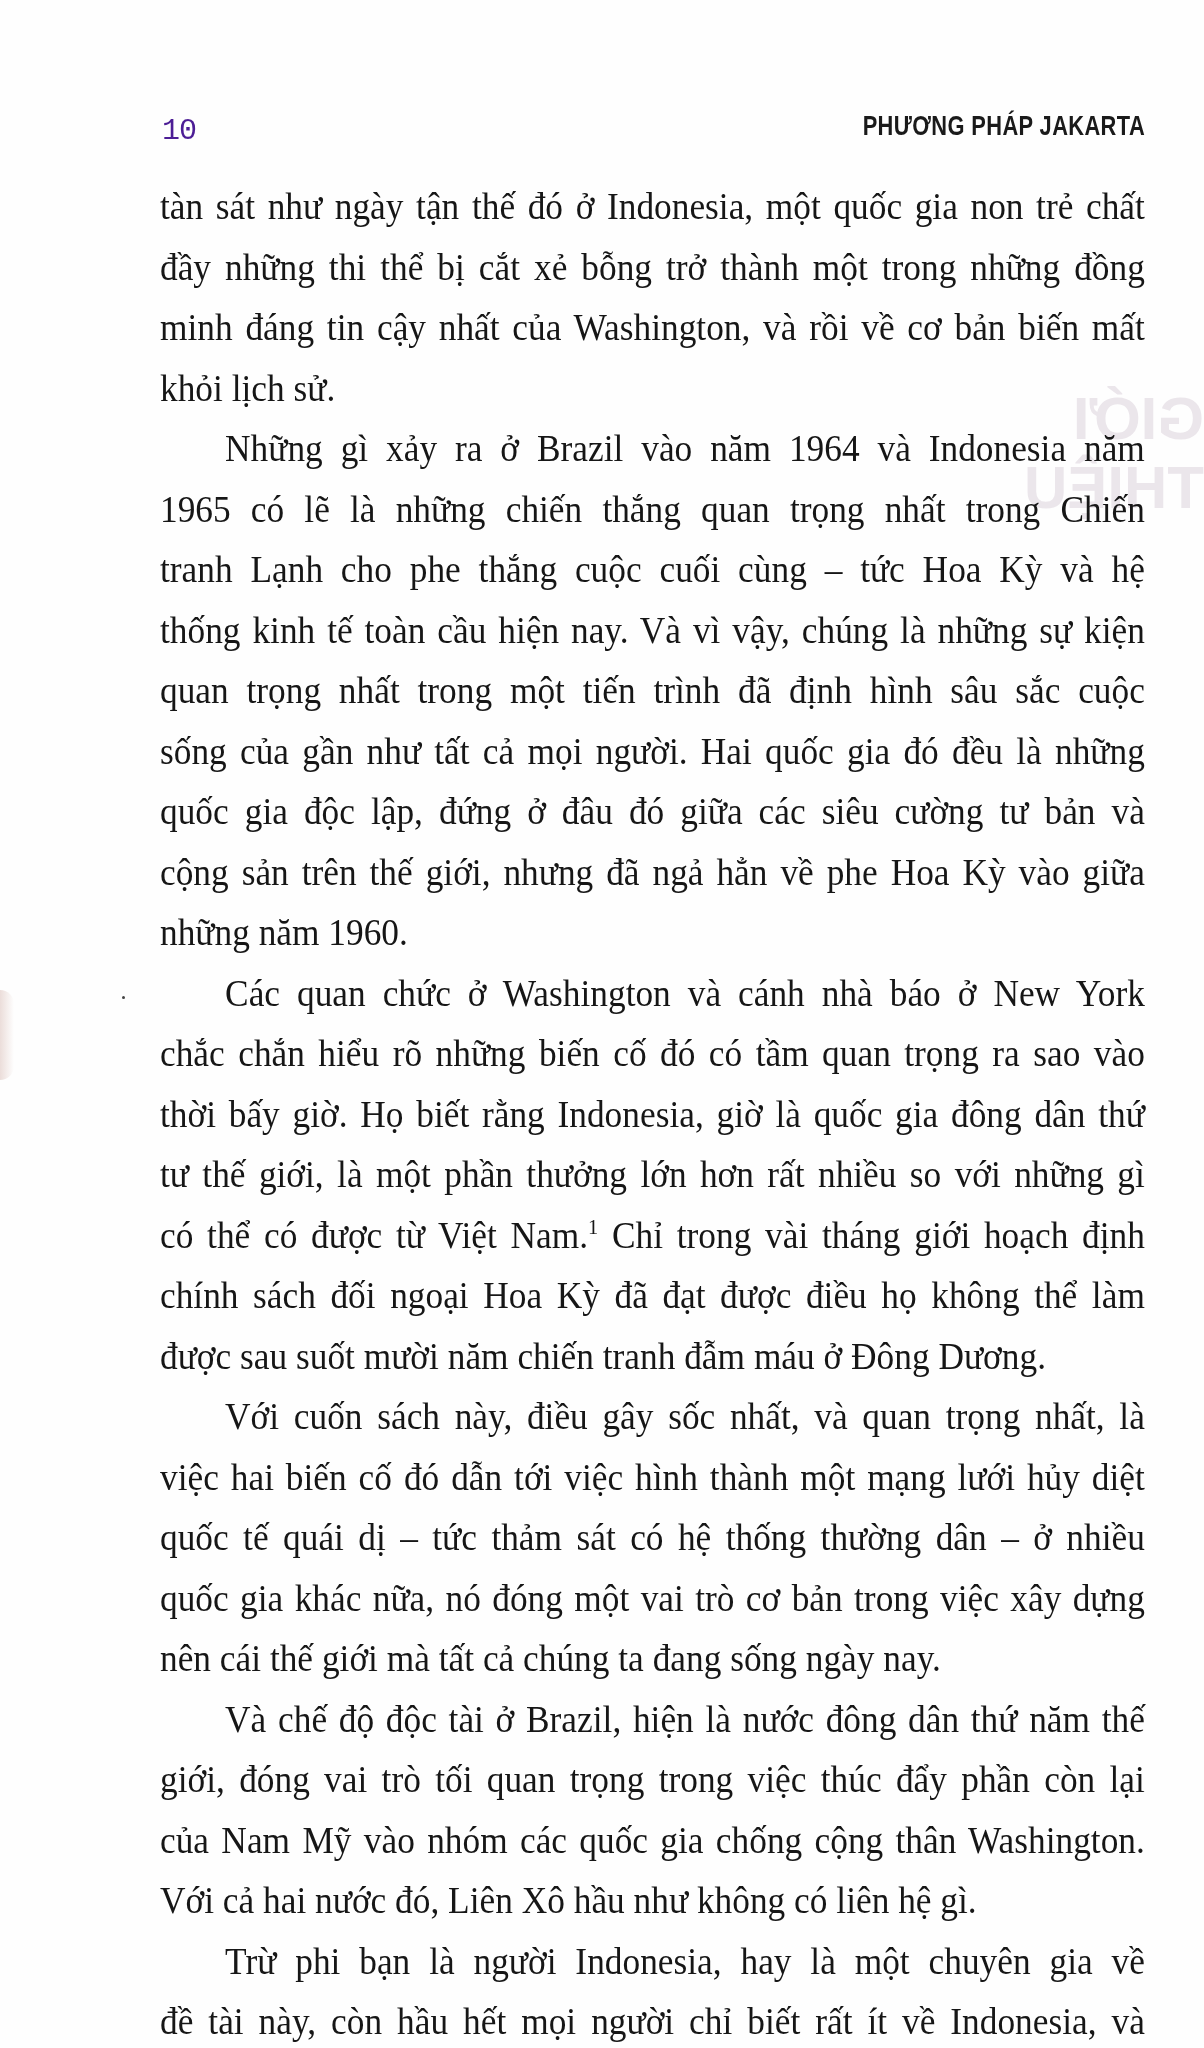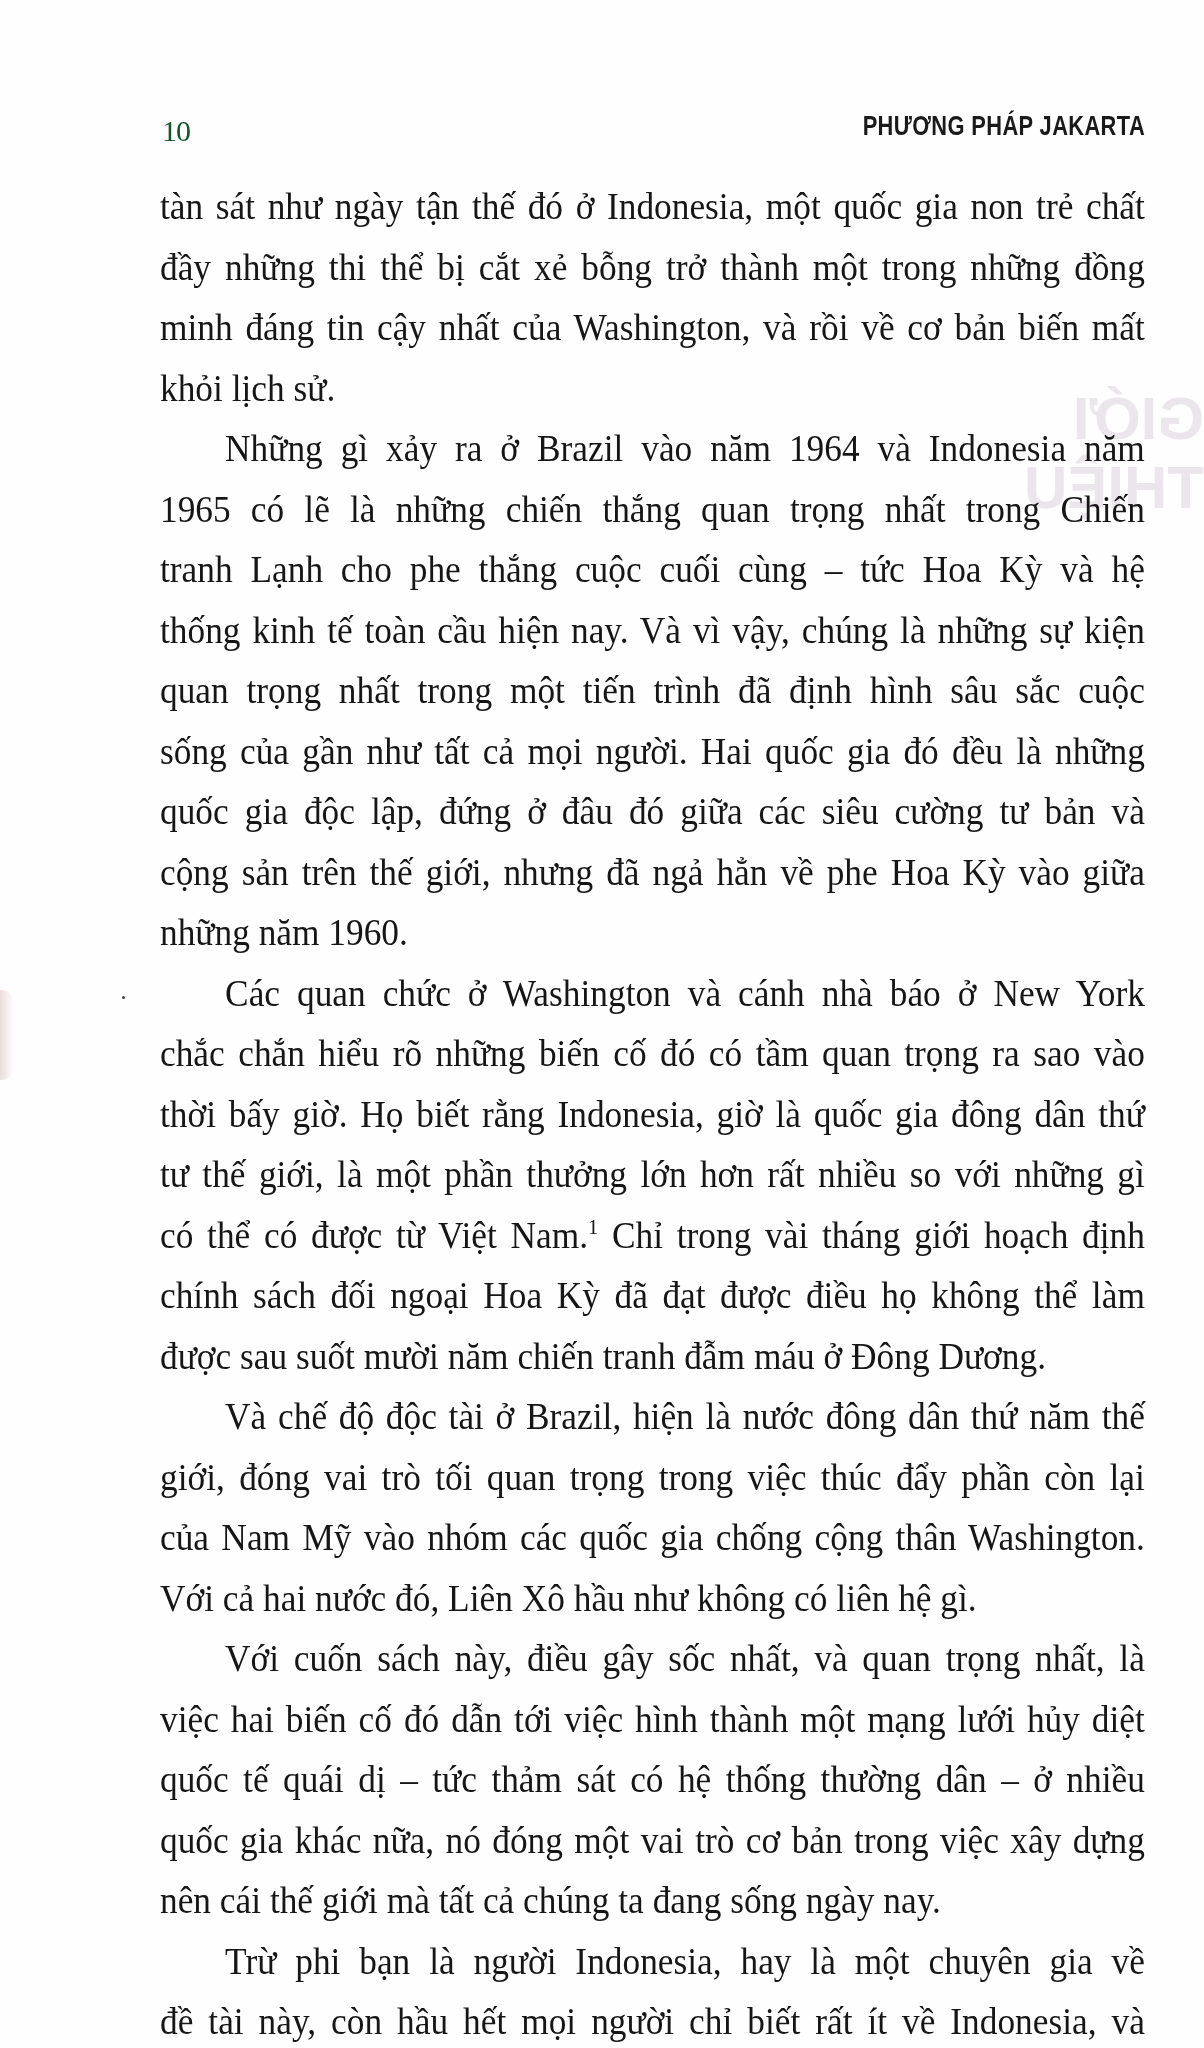--- a/index.html
+++ b/index.html
@@ -26,23 +26,23 @@
       position: absolute;
       top: 104px;
       left: 160px;
       width: 985px;
       height: 40px;
     }
     .page-number {
       position: absolute;
       left: 2px;
       top: 10px;
-      font-family: Liberation Serif, serif;
+      font-family: Liberation Mono, monospace;
       font-size: 30px;
-      color: #14532d;
+      color: #4c1d95;
       letter-spacing: -1px;
     }
     .book-title {
       position: absolute;
       right: 0;
       top: 6px;
       font-family: "Liberation Sans", "DejaVu Sans", sans-serif;
       font-weight: bold;
       font-size: 28px;
       color: #1a1a1a;
@@ -148,32 +148,32 @@
       <div class="line indent">Các quan chức ở Washington và cánh nhà báo ở New York</div>
       <div class="line">chắc chắn hiểu rõ những biến cố đó có tầm quan trọng ra sao vào</div>
       <div class="line">thời bấy giờ. Họ biết rằng Indonesia, giờ là quốc gia đông dân thứ</div>
       <div class="line">tư thế giới, là một phần thưởng lớn hơn rất nhiều so với những gì</div>
       <div class="line"><span>có thể có được từ Việt Nam.</span><sup class="footnote-ref">1</sup><span> Chỉ trong vài tháng giới hoạch định</span></div>
       <div class="line">chính sách đối ngoại Hoa Kỳ đã đạt được điều họ không thể làm</div>
       <div class="line last">được sau suốt mười năm chiến tranh đẫm máu ở Đông Dương.</div>
     </div>
 
     <div>
-      <div class="line indent">Và chế độ độc tài ở Brazil, hiện là nước đông dân thứ năm thế</div>
-      <div class="line">giới, đóng vai trò tối quan trọng trong việc thúc đẩy phần còn lại</div>
-      <div class="line">của Nam Mỹ vào nhóm các quốc gia chống cộng thân Washington.</div>
-      <div class="line last">Với cả hai nước đó, Liên Xô hầu như không có liên hệ gì.</div>
-    </div>
-
-    <div>
       <div class="line indent">Với cuốn sách này, điều gây sốc nhất, và quan trọng nhất, là</div>
       <div class="line">việc hai biến cố đó dẫn tới việc hình thành một mạng lưới hủy diệt</div>
       <div class="line">quốc tế quái dị – tức thảm sát có hệ thống thường dân – ở nhiều</div>
       <div class="line">quốc gia khác nữa, nó đóng một vai trò cơ bản trong việc xây dựng</div>
       <div class="line last">nên cái thế giới mà tất cả chúng ta đang sống ngày nay.</div>
+    </div>
+
+    <div>
+      <div class="line indent">Và chế độ độc tài ở Brazil, hiện là nước đông dân thứ năm thế</div>
+      <div class="line">giới, đóng vai trò tối quan trọng trong việc thúc đẩy phần còn lại</div>
+      <div class="line">của Nam Mỹ vào nhóm các quốc gia chống cộng thân Washington.</div>
+      <div class="line last">Với cả hai nước đó, Liên Xô hầu như không có liên hệ gì.</div>
     </div>
 
     <div>
       <div class="line indent">Trừ phi bạn là người Indonesia, hay là một chuyên gia về</div>
       <div class="line">đề tài này, còn hầu hết mọi người chỉ biết rất ít về Indonesia, và</div>
 
     </div>
 
   </div>
 </div>

